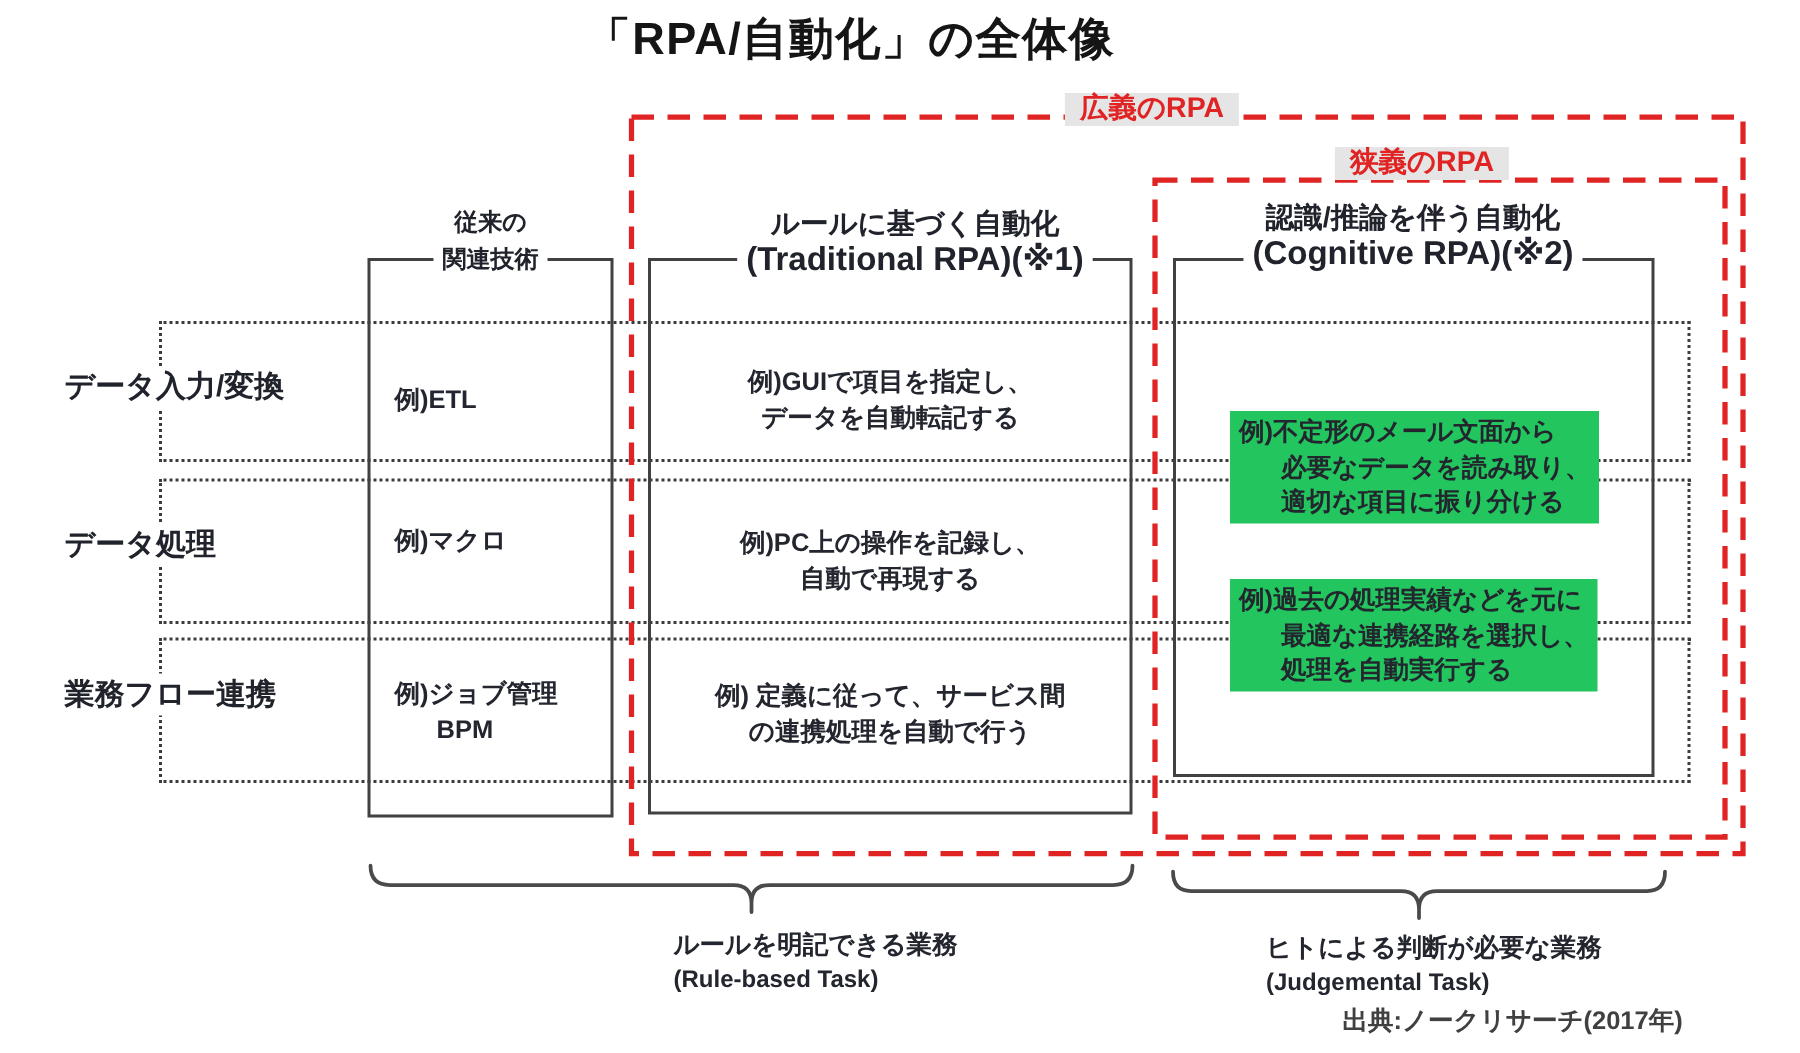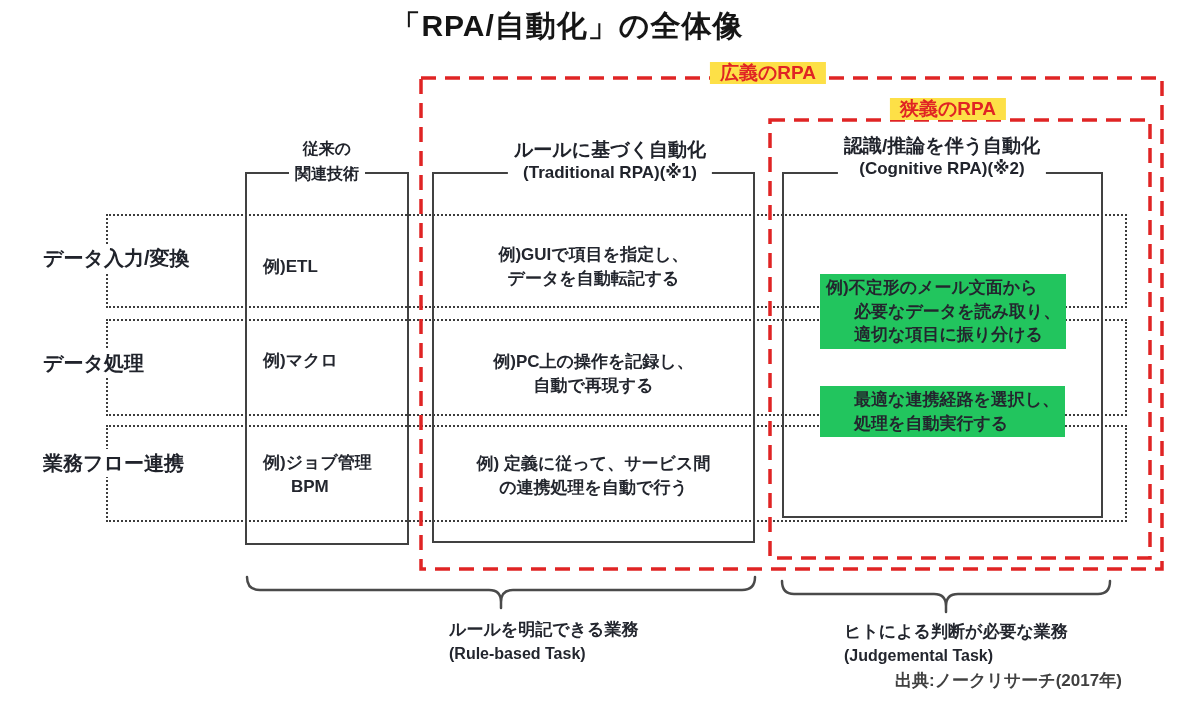--- a/index.html
+++ b/index.html
@@ -15,29 +15,29 @@
   
   .colbox{position:absolute;top:172px;border:2.5px solid #414141;box-sizing:border-box;background:transparent;}
   .colbox-legacy{left:245px;width:164px;height:373px;}
   .colbox-traditional{left:432px;width:323px;height:371px;}
   .colbox-cognitive{left:782px;width:321px;height:346px;}
   
   .overlay{position:absolute;left:0;top:0;width:1200px;height:702px;pointer-events:none;}
   
   .t{position:absolute;white-space:nowrap;font-weight:700;}
   .title{left:567px;top:6px;transform:translateX(-50%);font-size:30px;letter-spacing:1px;color:#151515;}
-  .scopelab{transform:translateX(-50%);font-size:19px;color:#e02424;background:#fde047;padding:0 10px;line-height:22px;}
+  .scopelab{transform:translateX(-50%);font-size:19px;color:#e02424;background:#e5e5e5;padding:0 10px;line-height:22px;}
   .scope-broad{left:768px;top:62px;}
   .scope-narrow{left:948px;top:98px;}
   .hdr{transform:translateX(-50%);text-align:center;background:#fff;padding:0 6px;line-height:25px;}
   .hdr .ln{display:block;}
   .hdr-legacy{left:327px;top:136px;font-size:16px;}
   .hdr-traditional{left:594px;top:137px;font-size:19px;margin-left:16px;}
   .hdr-cognitive{left:942px;top:133px;font-size:19px;}
-  .hdr .ln-en{font-size:17px;line-height:22px;}
+  .hdr .ln-en{font-size:22px;line-height:22px;}
   .rowlab{left:39px;font-size:20px;background:#fff;padding:1px 4px;line-height:26px;}
   .rowlab-input{top:244px;}
   .rowlab-processing{top:349px;}
   .rowlab-workflow{top:449px;}
   .cell{font-size:17px;line-height:23.5px;font-weight:600;color:#23262e;}
   .cell .ln{display:block;}
   .cell .indent{padding-left:28px;}
   .c-legacy{left:263px;}
   .c-legacy-input{top:255px;}
   .c-legacy-processing{top:349px;}
@@ -121,20 +121,21 @@
     <span class="ln">例) 定義に従って、サービス間</span>
     <span class="ln">の連携処理を自動で行う</span>
   </div>
 
   <div class="t cell c-cog c-cog-input">
     <span class="ln">例)不定形のメール文面から</span>
     <span class="ln indent">必要なデータを読み取り、</span>
     <span class="ln indent">適切な項目に振り分ける</span>
   </div>
   <div class="t cell c-cog c-cog-workflow">
+    <span class="ln">例)過去の処理実績などを元に</span>
     <span class="ln indent">最適な連携経路を選択し、</span>
     <span class="ln indent">処理を自動実行する</span>
   </div>
 
   <div class="t footlab foot-rule">
     <span class="ln">ルールを明記できる業務</span>
     <span class="ln ln-en">(Rule-based Task)</span>
   </div>
   <div class="t footlab foot-judge">
     <span class="ln">ヒトによる判断が必要な業務</span>

